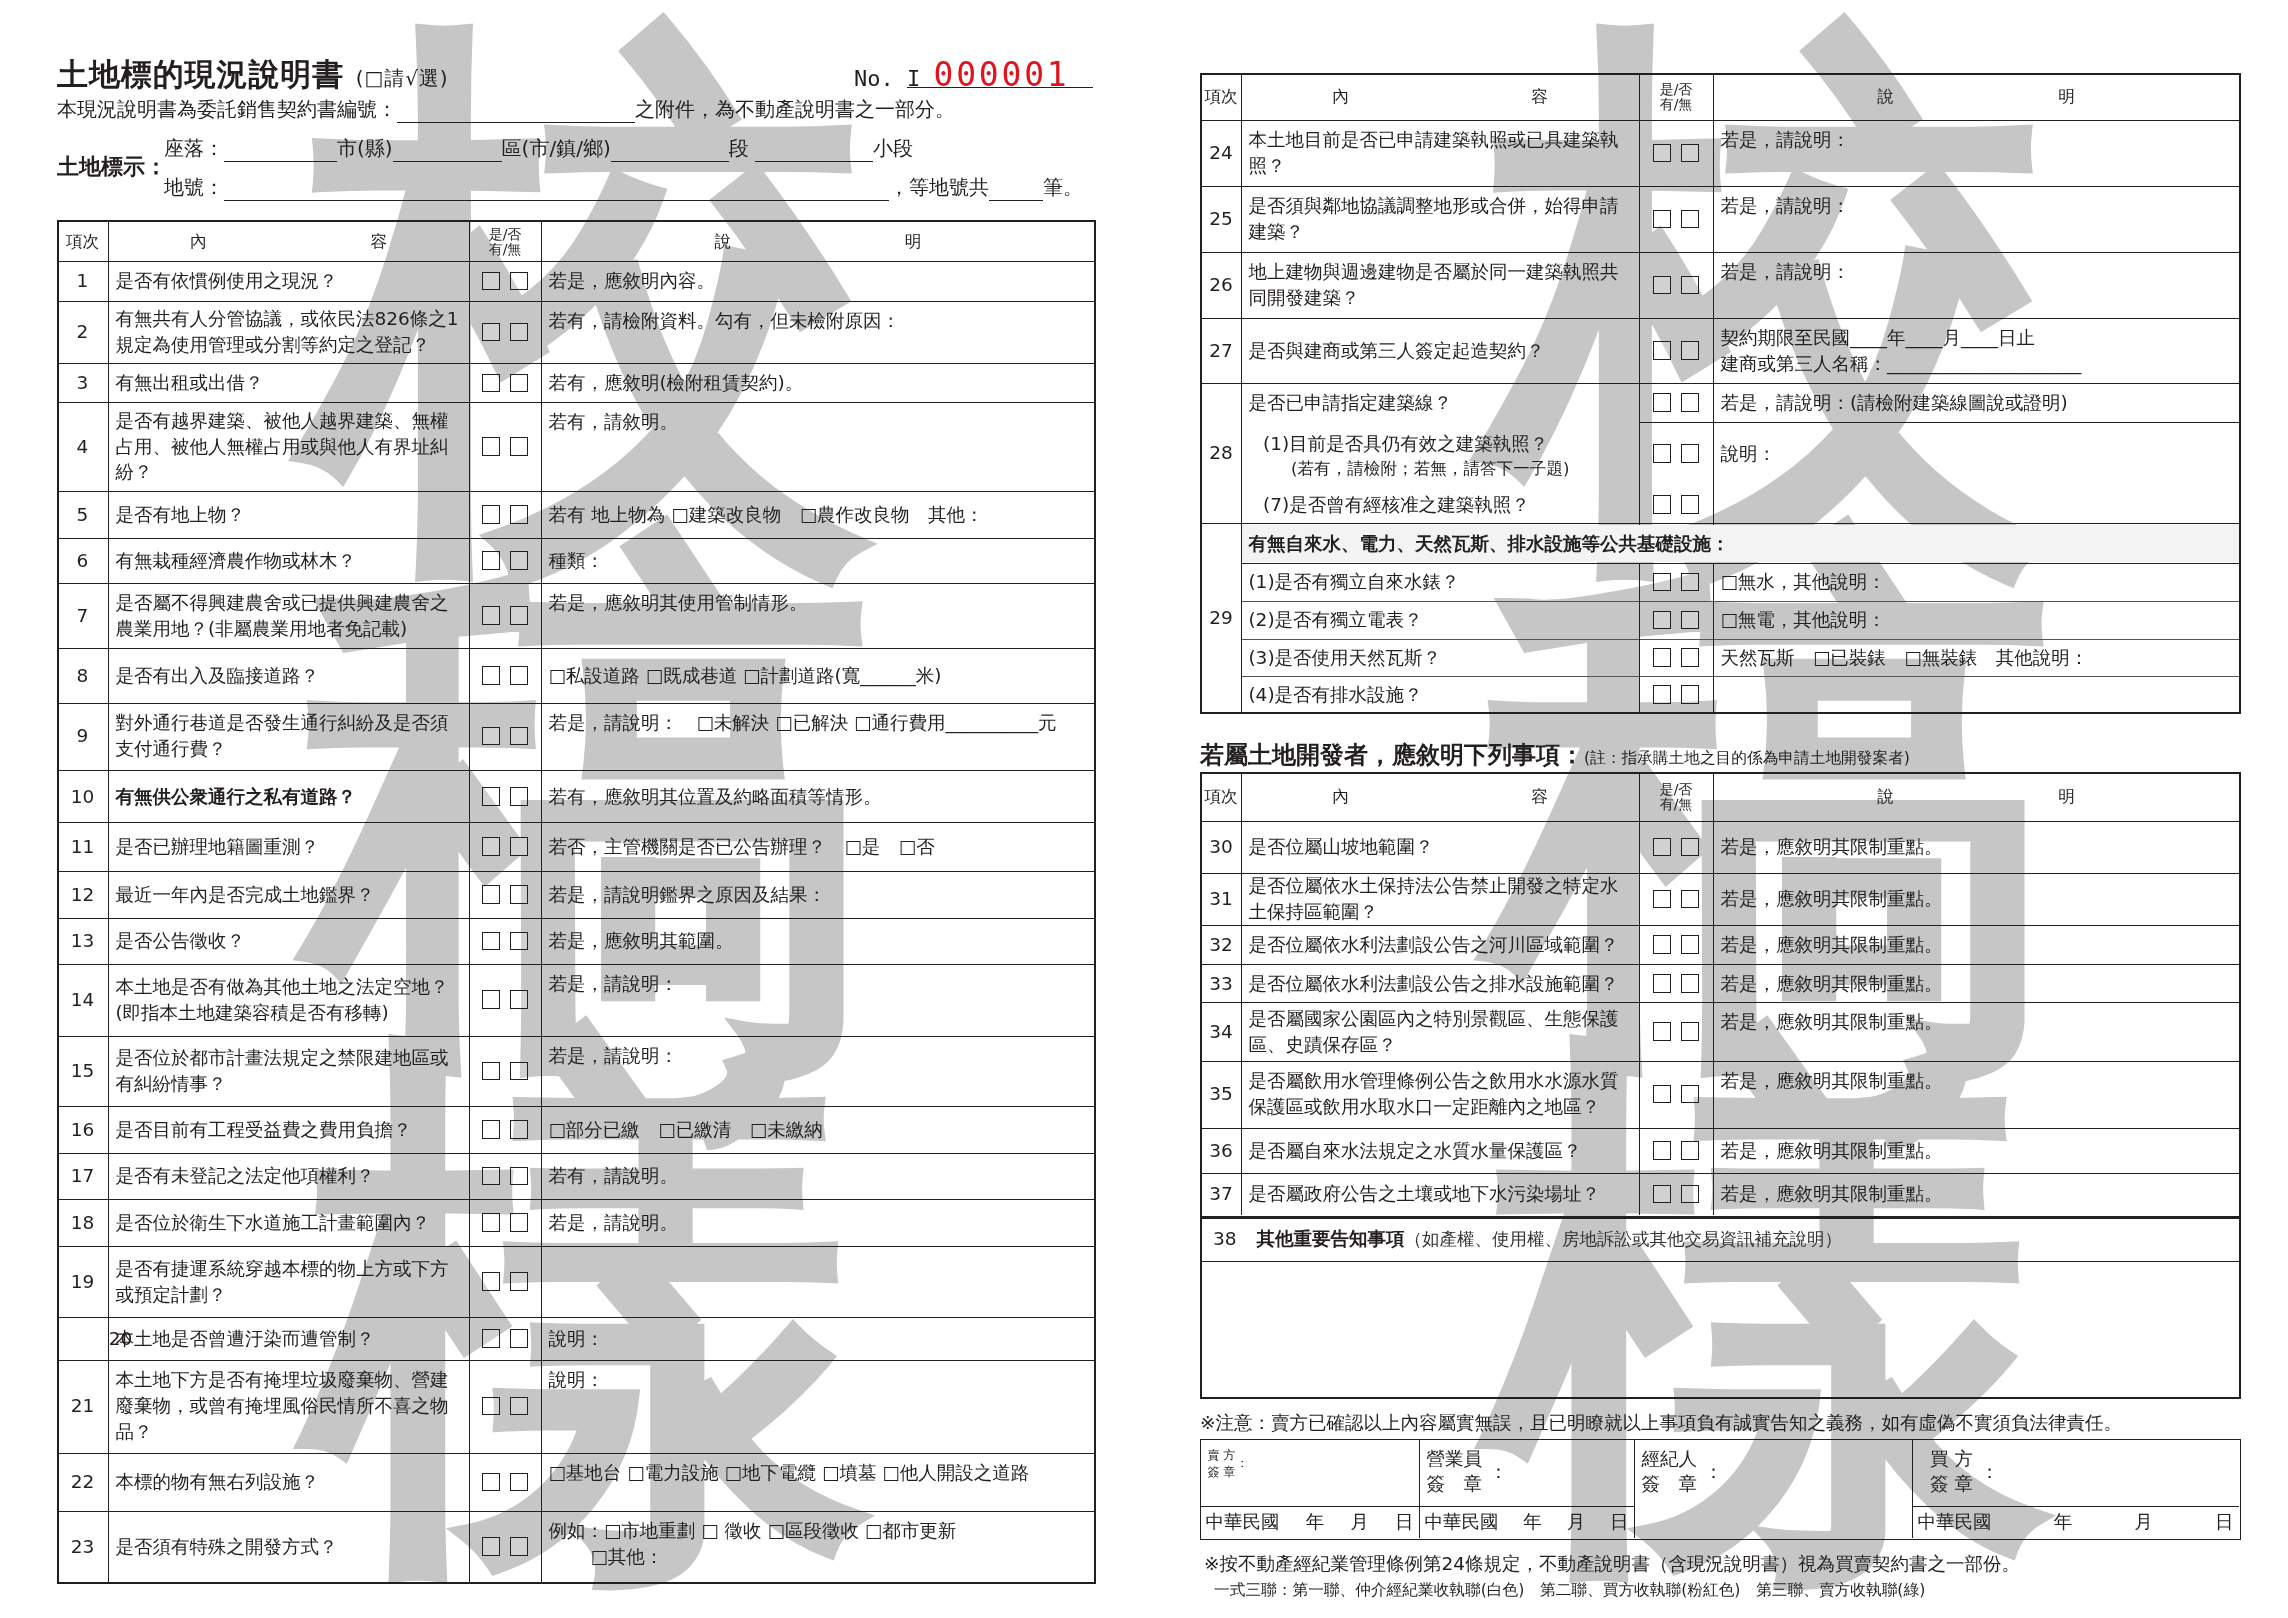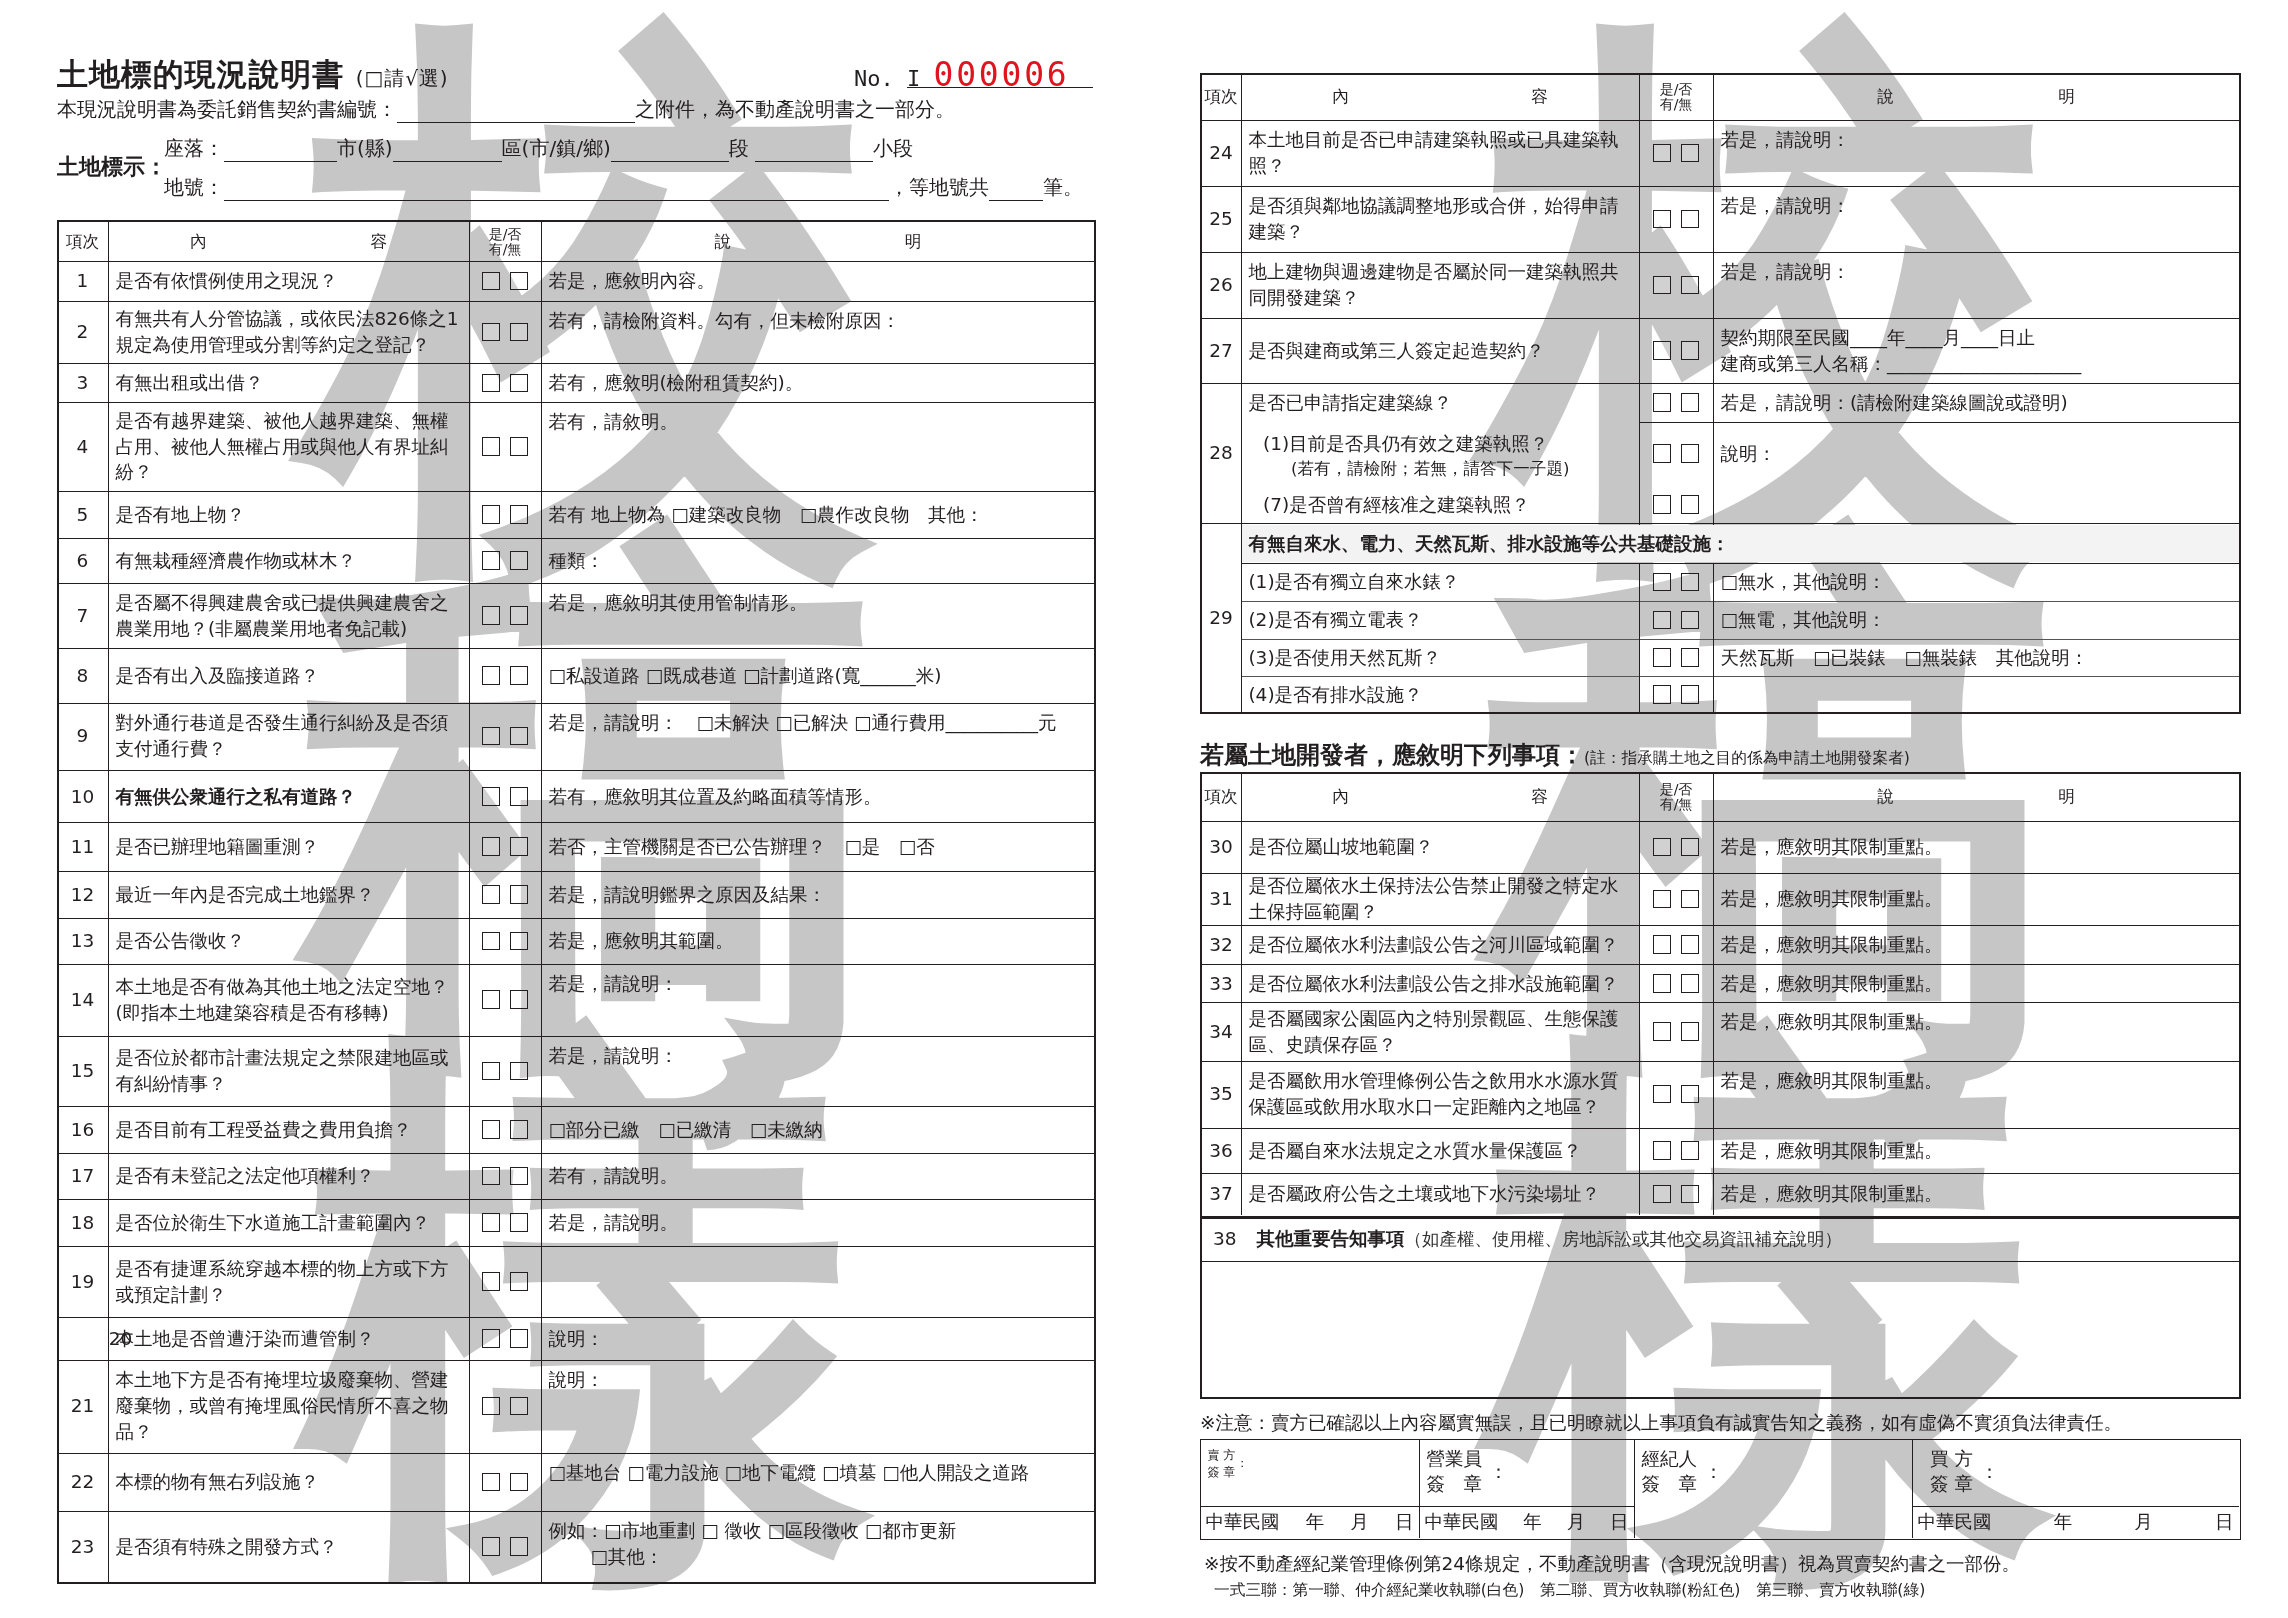--- a/index.html
+++ b/index.html
@@ -45,21 +45,21 @@
 
 <div class="layer" id="layer">
 
   <div class="abs title" style="left:57px; top:54px;">
     <span>土地標的現況說明書</span>
     <small>(□請√選)</small>
   </div>
   <div class="abs t24" style="left:854px; top:55px; font-family:'DejaVu Sans Mono',monospace;">
     <span>No.</span>
     <span>I</span>
-    <span class="no-red">000006</span>
+    <span class="no-red">000001</span>
   </div>
   <div class="abs" style="left:907px; top:87px; width:186px; border-top:1.8px solid #231f20;"></div>
 
   <div class="abs t22" style="left:57px; top:96px;">
     <span>本現況說明書為委託銷售契約書編號：</span><span class="uline" style="width:238px;"></span><span>之附件，為不動產說明書之一部分。</span>
   </div>
 
   <div class="abs bold" style="left:57px; top:152px; font-size:22px;">土地標示：</div>
   <div class="abs t22" style="left:164px; top:135px;">
     <span>座落：</span><span class="uline" style="width:113px;"></span><span>市(縣)</span><span class="uline" style="width:109px;"></span><span>區(市/鎮/鄉)</span><span class="uline" style="width:118px;"></span><span>段</span>&nbsp;<span class="uline" style="width:118px;"></span><span>小段</span>

